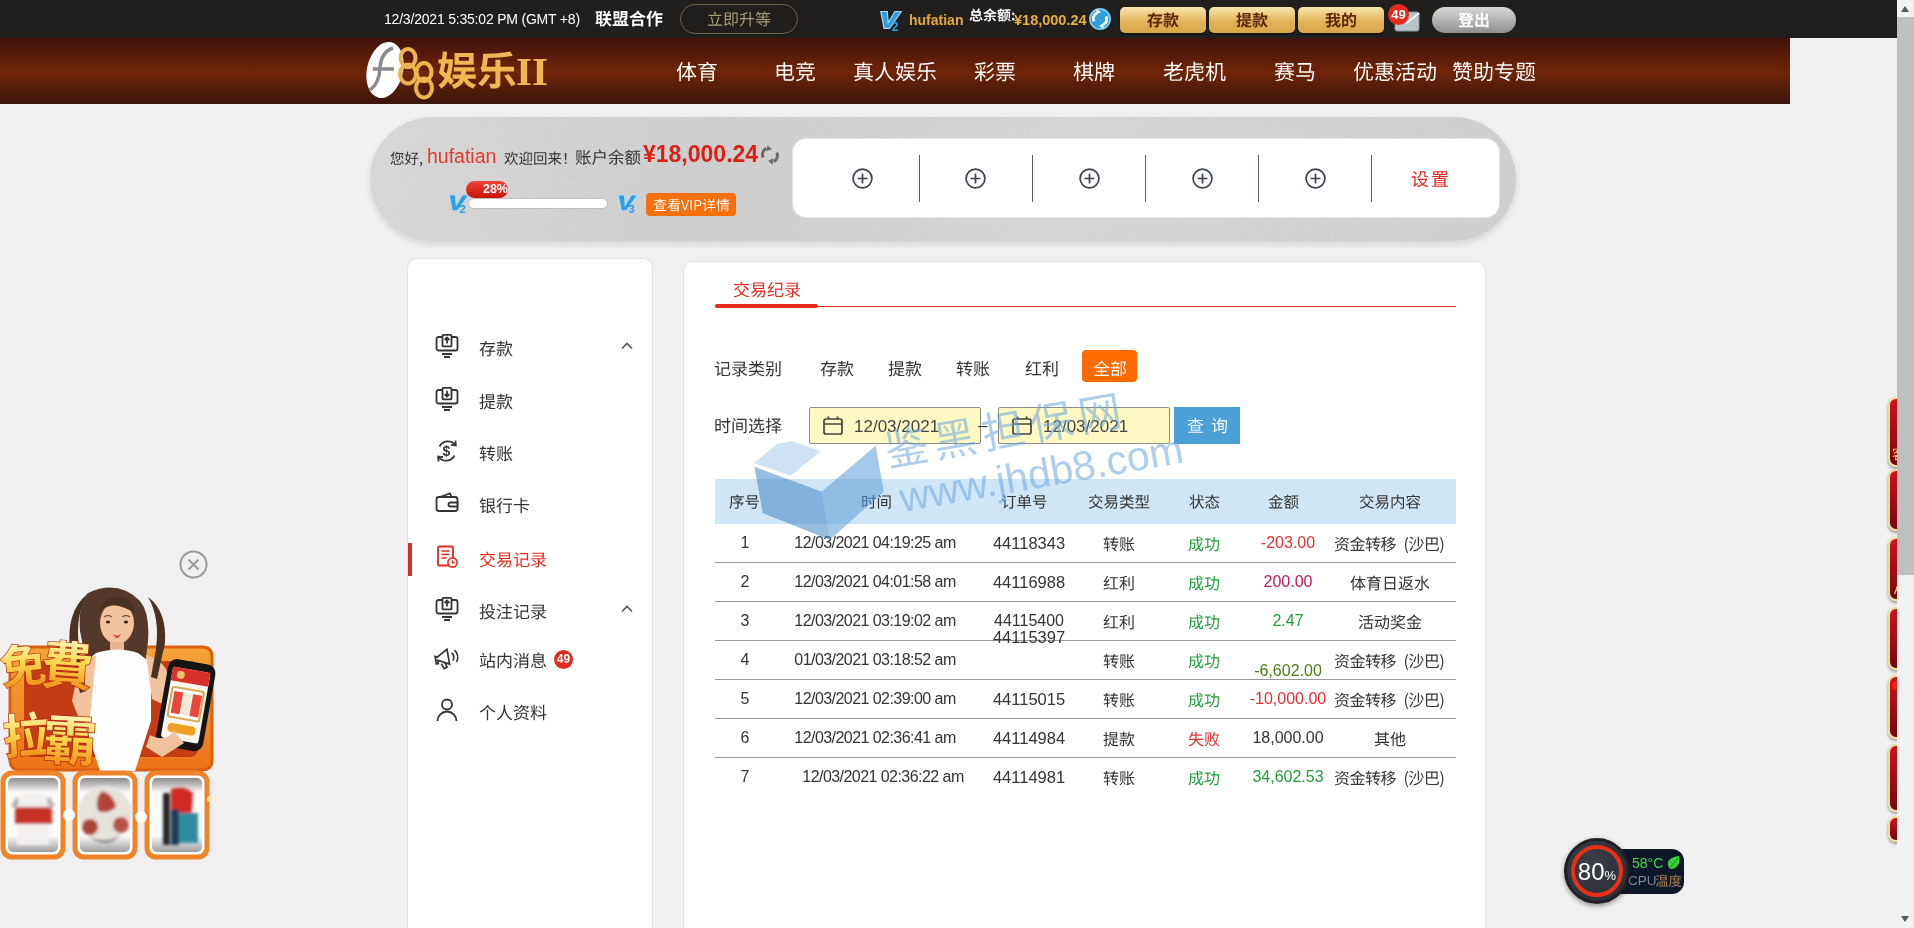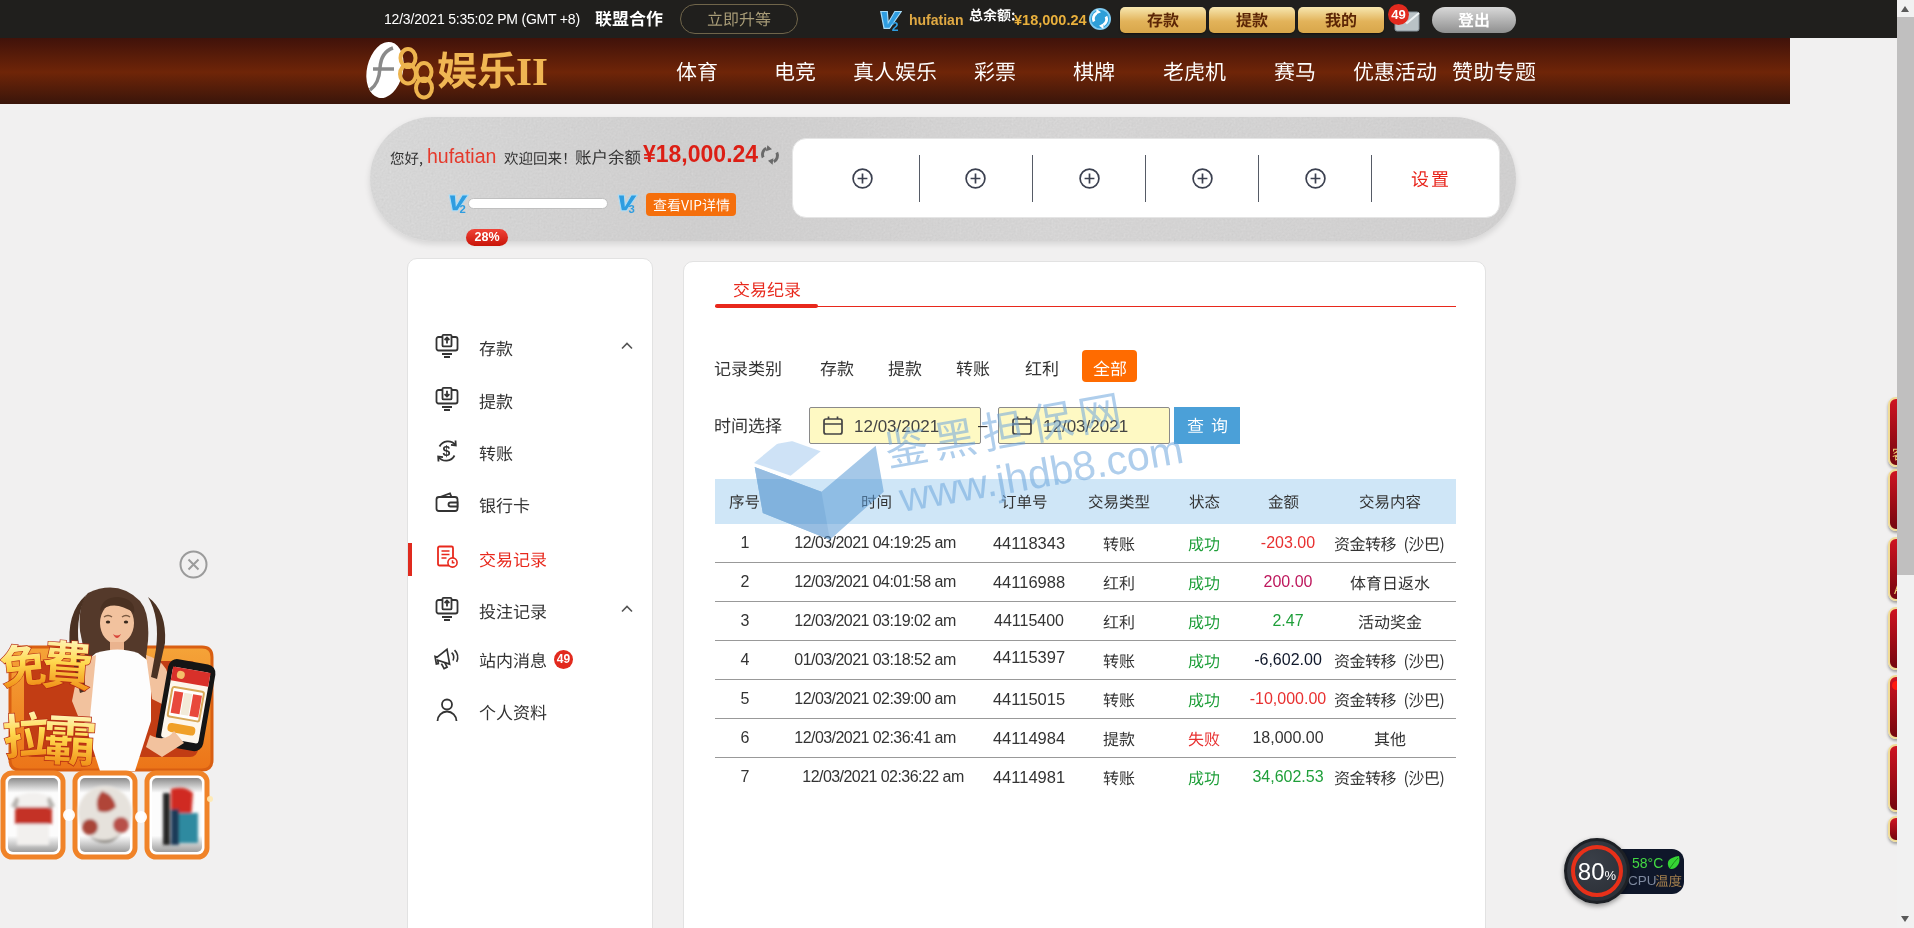--- a/index.html
+++ b/index.html
@@ -5,21 +5,21 @@
 #topbar{position:absolute;left:0;top:0;width:1914px;height:38px;background:#201f1d;}
 #topbar .date{position:absolute;left:384px;top:11px;color:#fff;font-size:14px;letter-spacing:-.2px;}
 .goldbtn{position:absolute;top:7px;height:26px;width:86px;border-radius:5px;background:linear-gradient(#f7e7b0,#e2b35a 55%,#d8a64a);box-shadow:0 1px 2px rgba(0,0,0,.5);}
 .graybtn{position:absolute;top:7px;height:26px;width:84px;border-radius:13px;background:linear-gradient(#d8d8d8,#8f8f8f);}
 #badge49{position:absolute;left:1388px;top:4px;width:21px;height:21px;border-radius:50%;background:#e22a1e;color:#fff;font-size:13px;font-weight:bold;text-align:center;line-height:21px;z-index:3;}
 #nav{position:absolute;left:0;top:38px;width:1790px;height:66px;background:linear-gradient(#40120a,#6f2508 52%,#39150a);}
 #welcome{position:absolute;left:370px;top:117px;width:1146px;height:124px;border-radius:62px;background:linear-gradient(100deg,#e0e0e0,#d6d5d5 30%,#dedddd 60%,#d7d6d6);box-shadow:0 3px 6px rgba(0,0,0,.12);}
 #wbox{position:absolute;left:422px;top:21px;width:708px;height:80px;background:#fff;border-radius:14px;border:1px solid #e5e5e5;}
 .vsep{position:absolute;top:16px;width:1px;height:47px;background:#565b66;}
 #pbar{position:absolute;left:98px;top:81px;width:140px;height:11px;background:#fff;border:1px solid #c0c0c0;border-radius:6px;}
-#ppill{position:absolute;left:96px;top:64px;width:42px;height:17px;background:linear-gradient(#f04338,#c81408);border-radius:9px;color:#fff;font-size:12.5px;font-weight:bold;text-align:center;line-height:17px;margin-top:48px;}
+#ppill{position:absolute;left:96px;top:64px;width:42px;height:17px;background:linear-gradient(#f04338,#c81408);border-radius:9px;color:#fff;font-size:12.5px;font-weight:bold;text-align:right;line-height:17px;}
 #vipbtn{position:absolute;left:276px;top:76px;width:90px;height:23px;background:#f56f0c;border-radius:4px;}
 #side{position:absolute;left:407px;top:258px;width:246px;height:700px;background:#fff;border:1px solid #e2e2e2;border-radius:10px;}
 .sitem{position:absolute;left:0;width:100%;height:52px;}
 .sico{position:absolute;left:25px;top:10px;}
 #redbar{position:absolute;left:0px;top:284px;width:4px;height:33px;background:#e02a1e;}
 #sbadge{position:absolute;left:146px;top:16px;width:19px;height:19px;border-radius:50%;background:#e22a1e;color:#fff;font-size:12px;font-weight:bold;text-align:center;line-height:19px;}
 #main{position:absolute;left:683px;top:261px;width:803px;height:697px;background:#fff;border:1px solid #e2e2e2;border-radius:10px;}
 #redline-thick{position:absolute;left:31px;top:42px;width:103px;height:4px;background:#e8281c;border-radius:2px;}
 #redline-thin{position:absolute;left:31px;top:44px;width:741px;height:1px;background:#e8281c;}
 #allbtn{position:absolute;left:398px;top:88px;width:55px;height:32px;background:#ff6b00;border-radius:4px;}
@@ -625,34 +625,34 @@
       <g transform="translate(0,14.1) scale(0.01600)" fill="#333">
         <use href="#g40" x="0"></use>
         <use href="#g41" x="1000"></use>
         <use href="#g118" x="2000"></use>
         <use href="#g106" x="3000"></use>
       </g>
     </svg>
     <div class="rsep" style="top:378px;"></div>
     <div class="num" style="left:31px;top:389px;width:60px;">4</div>
     <div class="num" style="left:62px;top:389px;width:258px;letter-spacing:-.55px;">01/03/2021 03:18:52 am</div>
-    <div class="num" style="left:266px;top:386px;width:158px;font-size:16.5px;">44115397</div>
+    <div class="num" style="left:266px;top:366px;width:158px;font-size:16.5px;">44115397</div>
     <svg style="position:absolute;left:419.0px;top:390.7px;" width="32" height="18">
       <g transform="translate(0,14.1) scale(0.01600)" fill="#333">
         <use href="#g70" x="0"></use>
         <use href="#g54" x="1000"></use>
       </g>
     </svg>
     <svg style="position:absolute;left:504.0px;top:390.7px;" width="32" height="18">
       <g transform="translate(0,14.1) scale(0.01600)" fill="#1f9f3a">
         <use href="#g108" x="0"></use>
         <use href="#g109" x="1000"></use>
       </g>
     </svg>
-    <div class="num" style="left:548px;top:389px;width:112px;color:#0f172a;">-6,602.00</div>
+    <div class="num" style="left:548px;top:400px;width:112px;color:#4d7c0f;">-6,602.00</div>
     <svg style="position:absolute;left:650.3px;top:390.7px;" width="111" height="18">
       <g transform="translate(0,14.1) scale(0.01600)" fill="#333">
         <use href="#g85" x="0"></use>
         <use href="#g106" x="969"></use>
         <use href="#g70" x="1938"></use>
         <use href="#g110" x="2906"></use>
         <use href="#g111" x="4344"></use>
         <use href="#g112" x="4650"></use>
         <use href="#g113" x="5619"></use>
         <use href="#g114" x="6588"></use>

